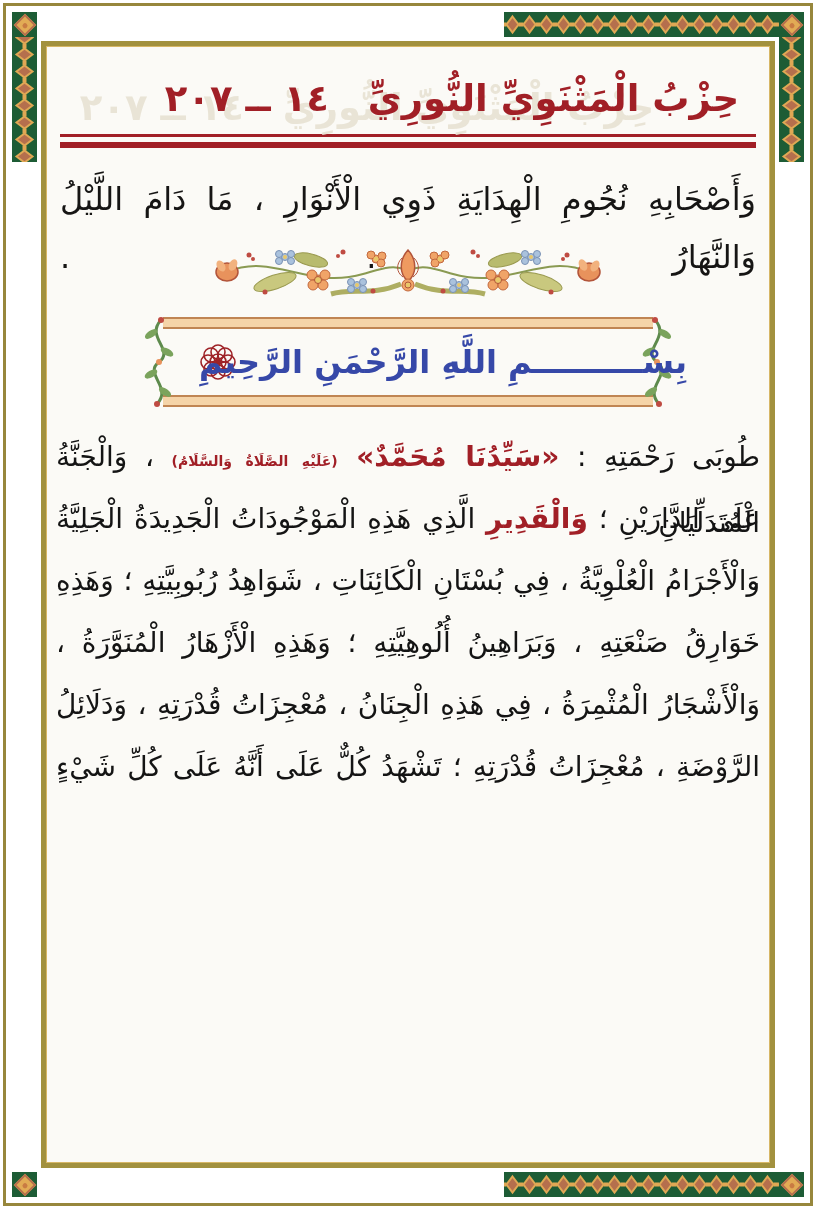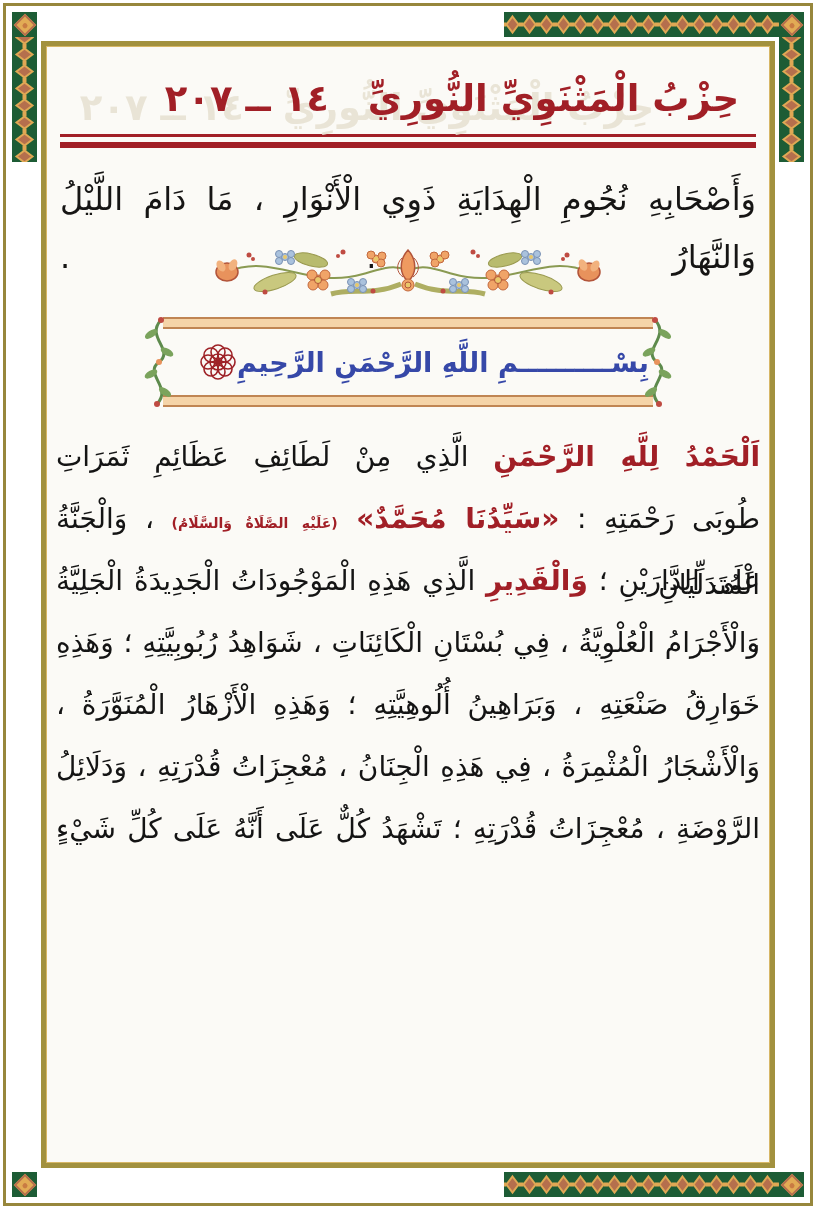--- a/index.html
+++ b/index.html
@@ -48,21 +48,21 @@
 
   .cartouche { position:relative; width:522px; height:100px; margin:12px auto 0; }
   .bar { position:absolute; left:16px; right:16px; height:8px; background:#f5d4a8;
          border-top:2px solid #c08553; border-bottom:2px solid #c08553; }
   .bar-top { top:5px; } .bar-bottom { bottom:5px; }
   .end-ornament { position:absolute; top:0; height:100px; width:40px; }
   .end-left { left:-8px; } .end-right { right:-8px; }
   .rosette { position:absolute; left:48px; top:27px; }
   .bismillah-text { position:absolute; right:46px; left:116px; top:10px; bottom:10px;
                     display:flex; align-items:center; justify-content:center;
-                    color:#3648a8; font-size:27px; font-weight:bold; white-space:nowrap; }
+                    color:#3648a8; font-size:32px; font-weight:bold; white-space:nowrap; }
 
   .body { margin-top:14px; padding:0 2px; }
   .bline { font-size:28px; color:#141414; line-height:62px; height:62px;
            text-align:justify; text-align-last:justify; }
   .red { color:#a11f26; font-weight:bold; }
   .sm { font-size:14px; }
 </style>
 </head>
 <body>
 
@@ -236,21 +236,20 @@
           <circle cx="16" cy="30" r="7"></circle>
             <circle cx="30" cy="30" r="7"></circle>
           <circle cx="23" cy="23" r="8"></circle>
         </g>
         <circle cx="23" cy="23" r="3" fill="#9e2227"></circle>
       </svg>
       <div class="bismillah-text">بِسْــــــــــمِ اللَّهِ الرَّحْمَنِ الرَّحِيمِ</div>
     </div>
 
     <div class="body">
-      <div class="bline"><span class="red">اَلْحَمْدُ لِلَّهِ الرَّحْمَنِ</span><span> الَّذِي مِنْ لَطَائِفِ عَظَائِمِ ثَمَرَاتِ</span></div>
       <div class="bline"><span>طُوبَى رَحْمَتِهِ : </span><span class="red">«سَيِّدُنَا مُحَمَّدٌ» </span><span class="red sm">(عَلَيْهِ الصَّلَاةُ وَالسَّلَامُ)</span><span> ، وَالْجَنَّةُ الْمُتَدَلِّيَانِ</span></div>
       <div class="bline"><span>عَلَى الدَّارَيْنِ ؛ </span><span class="red">وَالْقَدِيرِ</span><span> الَّذِي هَذِهِ الْمَوْجُودَاتُ الْجَدِيدَةُ الْجَلِيَّةُ ،</span></div>
       <div class="bline"><span>وَالْأَجْرَامُ الْعُلْوِيَّةُ ، فِي بُسْتَانِ الْكَائِنَاتِ ، شَوَاهِدُ رُبُوبِيَّتِهِ ؛ وَهَذِهِ</span></div>
       <div class="bline"><span>خَوَارِقُ صَنْعَتِهِ ، وَبَرَاهِينُ أُلُوهِيَّتِهِ ؛ وَهَذِهِ الْأَزْهَارُ الْمُنَوَّرَةُ ،</span></div>
       <div class="bline"><span>وَالْأَشْجَارُ الْمُثْمِرَةُ ، فِي هَذِهِ الْجِنَانُ ، مُعْجِزَاتُ قُدْرَتِهِ ، وَدَلَائِلُ</span></div>
       <div class="bline"><span>الرَّوْضَةِ ، مُعْجِزَاتُ قُدْرَتِهِ ؛ تَشْهَدُ كُلٌّ عَلَى أَنَّهُ عَلَى كُلِّ شَيْءٍ</span></div>
     </div>
 
   </div>
 </div>

